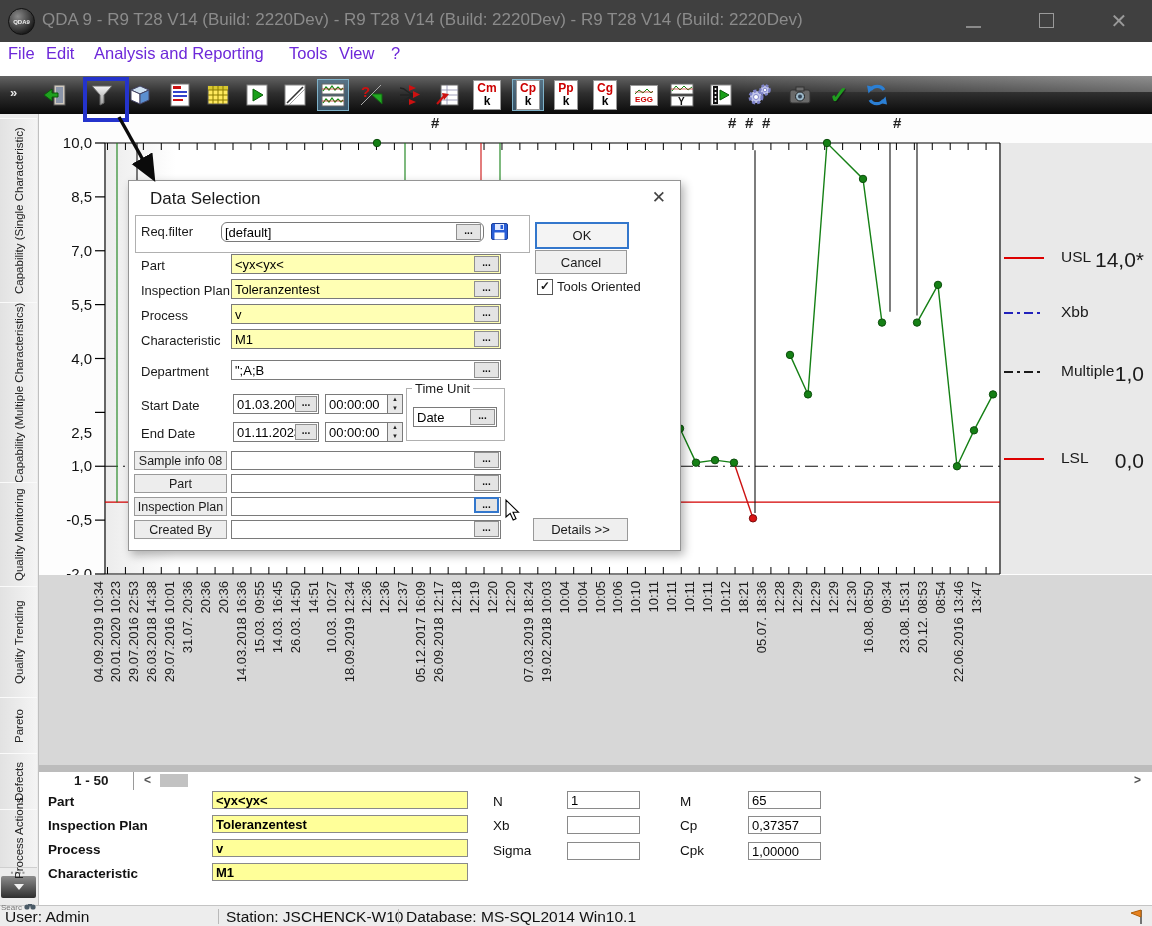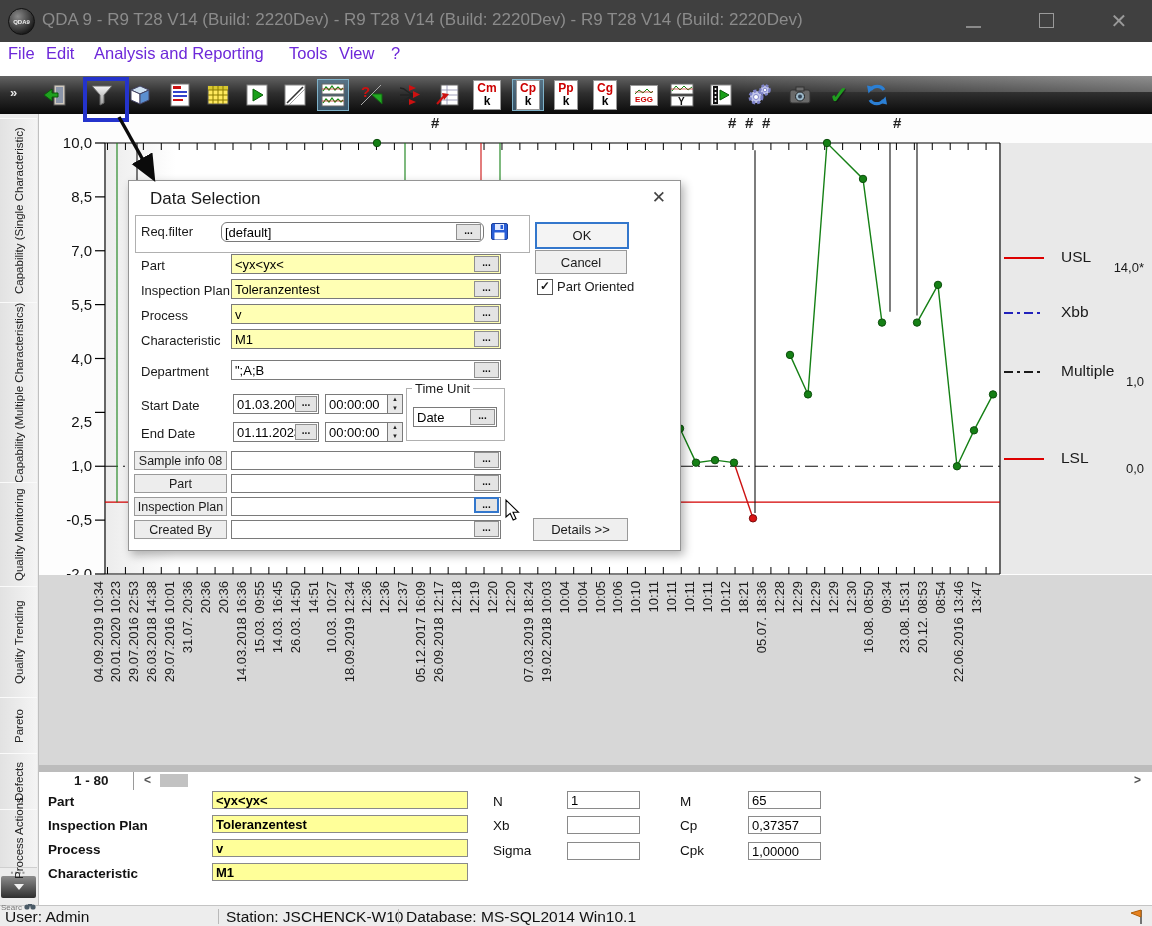--- a/index.html
+++ b/index.html
@@ -41,21 +41,21 @@
 
   
   .chart-bg{position:absolute;left:38px;top:114px;width:1114px;height:651px;background:#fdfdfd;}
   .plot-area{position:absolute;left:106px;top:144px;width:893px;height:430px;
              background:linear-gradient(90deg,#ececec 0px,#ffffff 70px);}
   .legend-panel{position:absolute;left:1001px;top:143px;width:151px;height:431px;background:#e9e9e9;}
   .legend-entry{position:absolute;left:1001px;width:150px;height:20px;}
   .le0{top:248px;} .le1{top:303px;} .le2{top:362px;} .le3{top:449px;}
   .leg-line{position:absolute;left:3px;top:9px;width:40px;height:2px;}
   .leg-label{position:absolute;left:60px;top:0px;font-size:15.5px;}
-  .leg-value{position:absolute;right:7px;top:12px;font-size:13px;text-align:left;}
+  .leg-value{position:absolute;right:7px;top:0px;font-size:21px;text-align:left;}
   .ytick{position:absolute;width:52px;text-align:right;font-size:15px;color:#111;}
   .hashmark{position:absolute;top:114px;font-size:15px;font-weight:bold;color:#222;}
   .xlabel-band{position:absolute;left:38px;top:575px;width:1114px;height:190px;background:#d7d7d7;}
   .xlabel{position:absolute;white-space:nowrap;font-size:13px;color:#1c1c1c;
           transform:rotate(-90deg) translateX(-100%);transform-origin:top left;}
   #chartsvg{position:absolute;left:0;top:0;z-index:1;pointer-events:none;}
   #overlaysvg{position:absolute;left:0;top:0;z-index:20;pointer-events:none;}
 
   
   .pager-strip{position:absolute;left:38px;top:765px;width:1114px;height:7px;background:#bcbcbc;}
@@ -156,21 +156,21 @@
 
 <div class="chart-bg"></div>
 <div class="plot-area"></div>
 <div class="legend-panel"></div>
 <div id="yticks">
     <span class="ytick" style="left: 40px; top: 134px;">10,0</span>
     <span class="ytick" style="left: 40px; top: 187.875px;">8,5</span>
     <span class="ytick" style="left: 40px; top: 241.75px;">7,0</span>
     <span class="ytick" style="left: 40px; top: 295.625px;">5,5</span>
     <span class="ytick" style="left: 40px; top: 349.5px;">4,0</span>
-    <span class="ytick" style="left: 40px; top: 413px; text-align: right;">2,5</span>
+    <span class="ytick" style="left: 40px; top: 424px; text-align: right;">2,5</span>
     <span class="ytick" style="left: 40px; top: 457.25px;">1,0</span>
     <span class="ytick" style="left: 40px; top: 511.125px;">-0,5</span>
     <span class="ytick" style="left: 40px; top: 565px;">-2,0</span>
   </div>
 <div id="hashrow">
     <span class="hashmark" style="left: 431px;">#</span>
     <span class="hashmark" style="left: 728px;">#</span>
     <span class="hashmark" style="left: 745px;">#</span>
     <span class="hashmark" style="left: 762px;">#</span>
     <span class="hashmark" style="left: 893px;">#</span>
@@ -393,21 +393,21 @@
     <circle cx="917" cy="322.58333333333337" r="3.7" fill="#158015" stroke="#0b4d0b" stroke-width="1"></circle>
     <circle cx="938" cy="284.87083333333334" r="3.7" fill="#158015" stroke="#0b4d0b" stroke-width="1"></circle>
     <circle cx="957" cy="466.25" r="3.7" fill="#158015" stroke="#0b4d0b" stroke-width="1"></circle>
     <circle cx="974" cy="430.3333333333333" r="3.7" fill="#158015" stroke="#0b4d0b" stroke-width="1"></circle>
     <circle cx="993" cy="394.41666666666663" r="3.7" fill="#158015" stroke="#0b4d0b" stroke-width="1"></circle>
     <circle cx="753" cy="518.3291666666667" r="3.7" fill="#d81414" stroke="#7a0a0a" stroke-width="1"></circle>
   </svg>
 
 <div class="pager-strip"></div>
 <div class="pager-row">
-  <span class="pager-range">1 - 80</span>
+  <span class="pager-range">1 - 50</span>
   <span class="pager-sep"></span>
   <span class="pager-left gl-left">&lt;</span>
   <span class="pager-thumb"></span>
   <span class="pager-right gl-right">&gt;</span>
 </div>
 
 <div class="bform">
   <span class="blabel" style="left:10px;top:4px">Part</span>
   <span class="blabel" style="left:10px;top:28px">Inspection Plan</span>
   <span class="blabel" style="left:10px;top:52px">Process</span>
@@ -481,21 +481,21 @@
         <rect x="0.5" y="0.5" width="16" height="16" rx="1.5" fill="#2a5fd8" stroke="#1a3f9a"></rect>
         <rect x="4" y="1" width="9" height="6" fill="#dfe8ff"></rect>
         <rect x="9.5" y="2" width="2.5" height="4" fill="#2a5fd8"></rect>
         <rect x="3.5" y="9.5" width="10" height="7" fill="#fff"></rect>
       </svg>
   </span>
 
   <div class="okbtn">OK</div>
   <div class="cancelbtn">Cancel</div>
   <div class="chkbox gl-check">✓</div>
-  <span class="chklbl">Part Oriented</span>
+  <span class="chklbl">Tools Oriented</span>
 
   <span class="dlabel" style="top:77px">Part</span>
   <input class="dfield dyellow" style="top: 73px;" value="&lt;yx&lt;yx&lt;">
   <span class="dots gl-dots" style="left:345px;top:75px">...</span>
 
   <span class="dlabel" style="top:102px">Inspection Plan</span>
   <input class="dfield dyellow" style="top: 98px;" value="Toleranzentest">
   <span class="dots gl-dots" style="left:345px;top:100px">...</span>
 
   <span class="dlabel" style="top:127px">Process</span>

